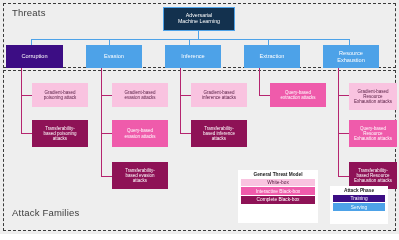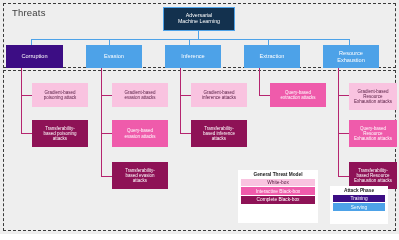--- a/index.html
+++ b/index.html
@@ -89,20 +89,21 @@
 </style>
 </head>
 <body>
 
 <div id="canvas">
 
   <div class="zone" style="left:3px;top:3px;width:393px;height:65px;"></div>
   <div class="zone-label" style="left:12px;top:7px;">Threats</div>
 
   <div class="zone" style="left:3px;top:70px;width:393px;height:161px;"></div>
+  <div class="zone-label" style="left:12px;top:207px;">Attack Families</div>
 
   <div class="box root" style="left:163px;top:7px;width:72px;height:24px;">
     <span>Adversarial<br>Machine Learning</span>
   </div>
 
   <div class="ln" style="left:198px;top:31px;width:1.4px;height:9px;"></div>
   <div class="ln" style="left:31px;top:39px;width:319px;height:1.4px;"></div>
   <div class="ln" style="left:31px;top:39px;width:1.4px;height:7px;"></div>
   <div class="ln" style="left:109px;top:39px;width:1.4px;height:7px;"></div>
   <div class="ln" style="left:189px;top:39px;width:1.4px;height:7px;"></div>

